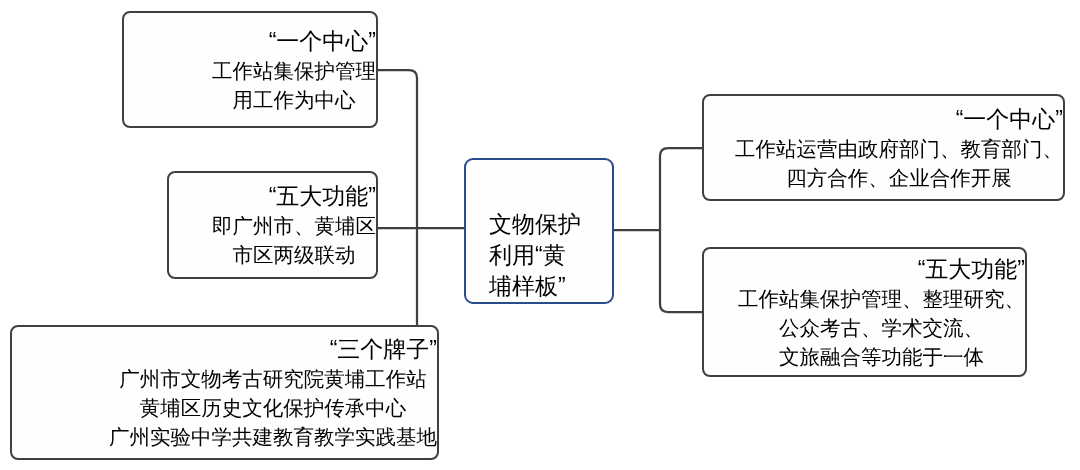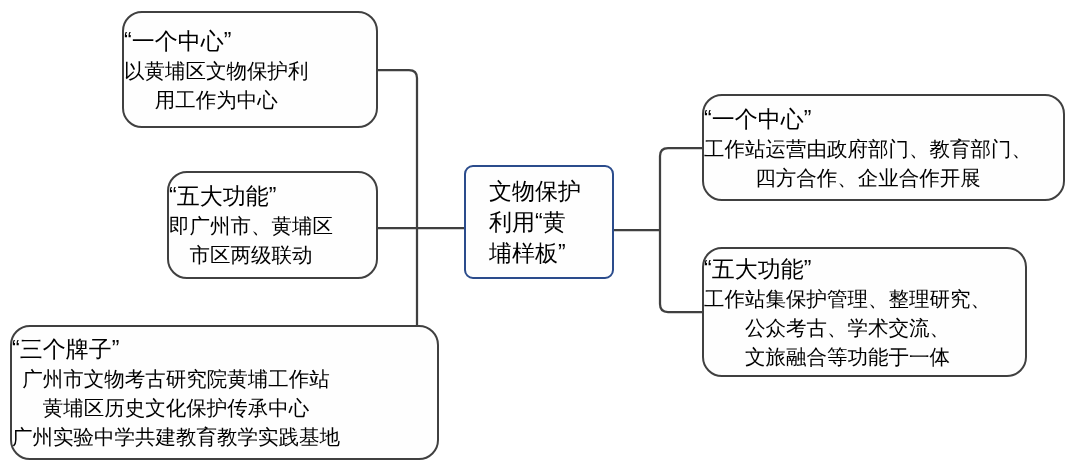--- a/index.html
+++ b/index.html
@@ -25,26 +25,26 @@
   .connectors path {
     fill: none;
     stroke: #404040;
     stroke-width: 2.25;
   }
   .node {
     position: absolute;
     box-sizing: border-box;
     background: #fefefe;
     border: 2.25px solid #404040;
-    border-radius: 20px;
+    border-radius: 8px;
     color: #000000;
     display: flex;
     flex-direction: column;
     justify-content: center;
-    align-items: flex-start;
+    align-items: flex-end;
     text-align: center;
   }
   .node .title {
     font-size: 23px;
     line-height: 30px;
     white-space: pre-line;
   }
   .node .body {
     font-size: 20.5px;
     line-height: 29px;
@@ -60,39 +60,39 @@
   }
   .node.center-node .center-text {
     font-size: 23px;
     line-height: 31px;
     white-space: pre-line;
   }
   
   #node-one-center   { left: 122px; top: 11px;  width: 256px; height: 117px; }
   #node-two-level    { left: 167px; top: 171px; width: 211px; height: 108px; }
   #node-three-plates { left: 10px;  top: 325px; width: 429px; height: 135px; }
-  #node-huangpu      { left: 464px; top: 165px; width: 150px; height: 114px; }
+  #node-huangpu      { left: 464px; top: 158px; width: 150px; height: 146px; justify-content: flex-end; }
   #node-four-coop    { left: 702px; top: 94px;  width: 363px; height: 107px; }
   #node-five-func    { left: 702px; top: 247px; width: 325px; height: 130px; }
 </style>
 </head>
 <body>
 
 <div class="canvas">
 
   <svg class="connectors" viewBox="0 0 1080 470" aria-hidden="true">
     <path d="M378 70 H409 Q417 70 417 78 V384 Q417 392 409 392 H377"></path>
     <path d="M378 228 H464"></path>
     <path d="M702 148 H668 Q660 148 660 156 V304 Q660 312 668 312 H702"></path>
     <path d="M614 230 H660"></path>
   </svg>
 
   <div class="node" id="node-one-center">
     <div class="title">“一个中心”</div>
-    <div class="body">以黄埔区文物保护利
+    <div class="body">工作站集保护管理
 用工作为中心</div>
   </div>
 
   <div class="node" id="node-two-level">
     <div class="title">“五大功能”</div>
     <div class="body">即广州市、黄埔区
 市区两级联动</div>
   </div>
 
   <div class="node" id="node-three-plates">

